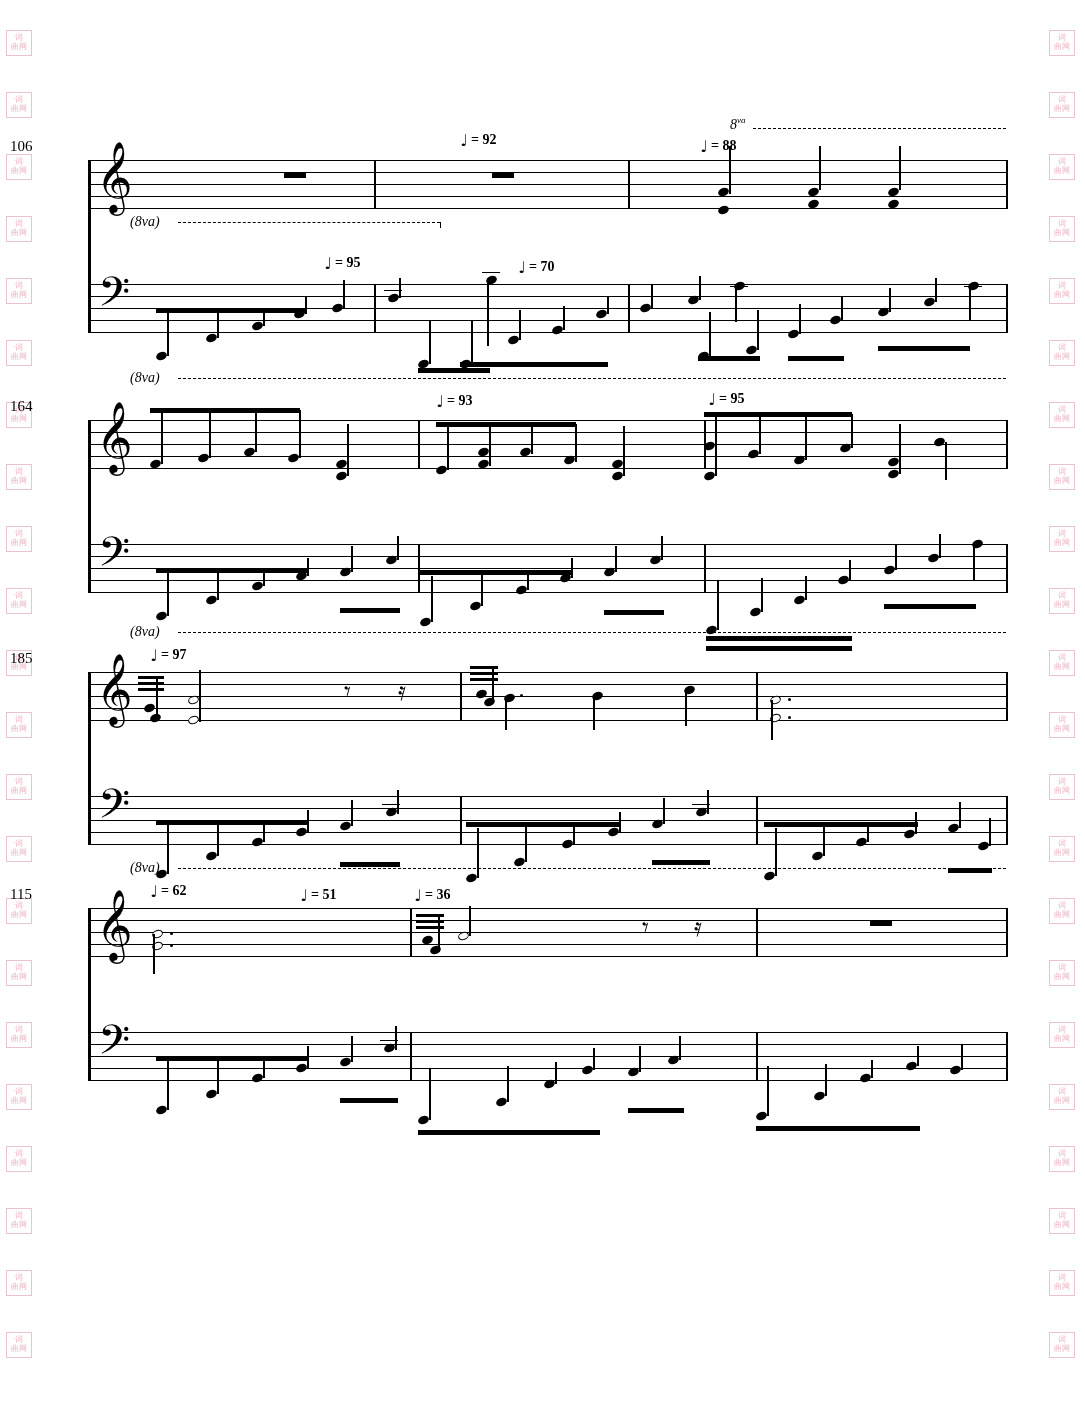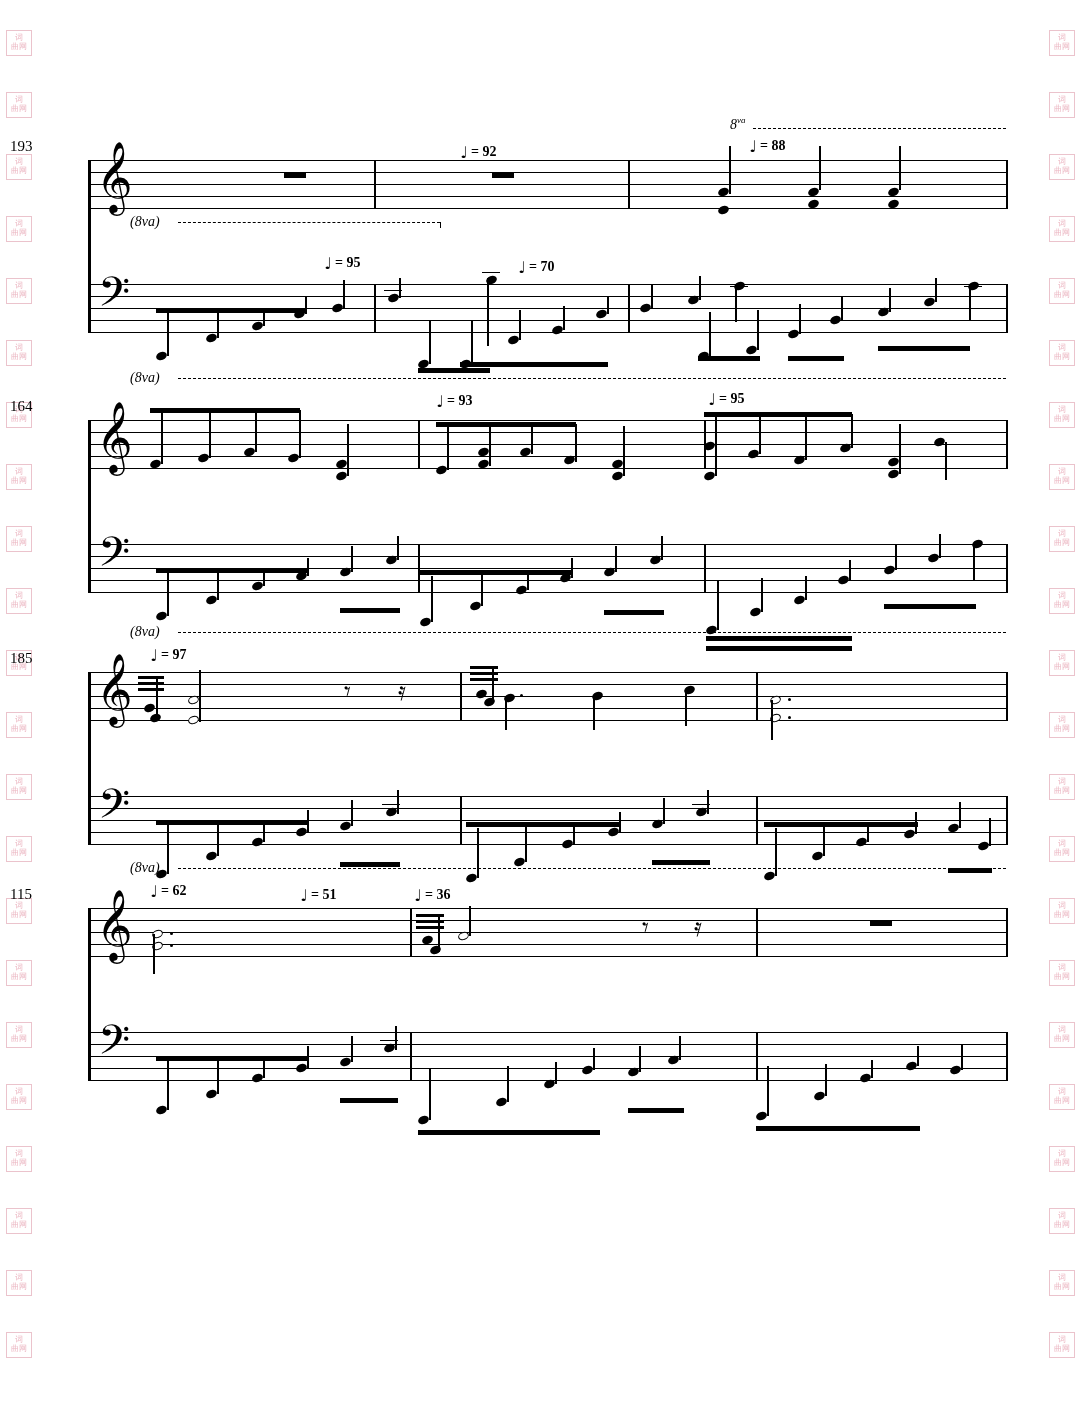--- a/index.html
+++ b/index.html
@@ -253,27 +253,27 @@
       <div class="wm" style="top: 1332px;">
         <span>词</span>
         <span>曲网</span>
       </div>
     </div>
 
   <div class="sheet">
 
     <div class="system" style="top:160px;">
 
-      <div class="measnum" style="left:-78px;top:-22px;">193</div>
+      <div class="measnum" style="left:-78px;top:-22px;">106</div>
 
       <div class="ottava" style="left:642px;top:-45px;">8<span class="sup">va</span></div>
       <div class="ottava-line" style="left:665px;top:-32px;width:253px;"></div>
 
-      <div class="tempo" style="left:372px;top:-31px;margin-top:12px;"><span class="nt">♩</span> <span>= 92</span></div>
-      <div class="tempo" style="left:661px;top:-25px;"><span class="nt">♩</span> <span>= 88</span></div>
+      <div class="tempo" style="left:372px;top:-31px;"><span class="nt">♩</span> <span>= 92</span></div>
+      <div class="tempo" style="left:612px;top:-25px;"><span class="nt">♩</span> <span>= 88</span></div>
 
       <div class="staff" style="top:0px;">
         <div class="ln"></div>
           <div class="ln"></div>
           <div class="ln"></div>
           <div class="ln"></div>
           <div class="ln"></div>
       </div>
       <div class="clef treble" style="left:8px;top:-14px;">𝄞</div>
 

